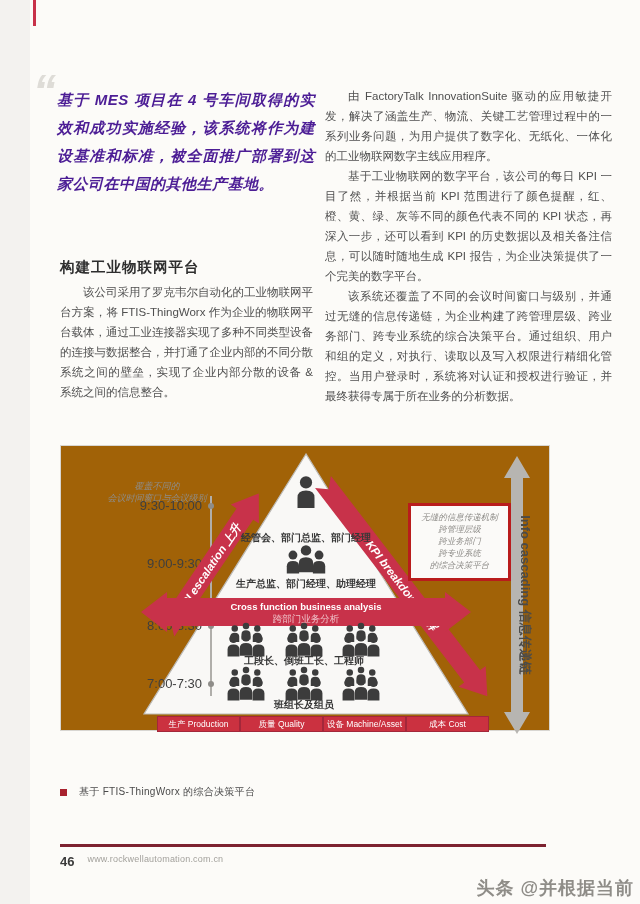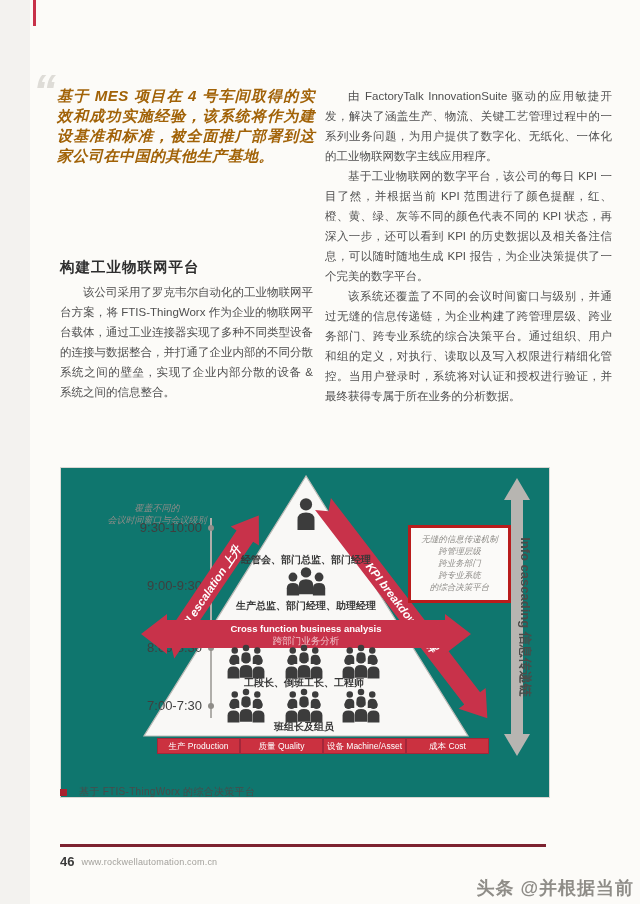--- a/index.html
+++ b/index.html
@@ -10,35 +10,35 @@
     -webkit-font-smoothing:antialiased;
   }
   .abs{position:absolute;}
   
   .margin-strip{left:0;top:0;width:30px;height:904px;background:#f3f2ef;}
   .corner-tick{left:33px;top:0;width:3px;height:26px;background:#c8324a;}
   .quote-deco{left:33px;top:64px;font-size:46px;color:#dedcd7;font-style:italic;font-weight:700;}
   
   .pull-quote{
     left:57px;top:86px;width:258px;
-    color:#a16207;font-size:15px;font-weight:700;font-style:italic;
-    line-height:20px;text-align:justify;letter-spacing:.5px;
+    color:#4c1d95;font-size:15px;font-weight:700;font-style:italic;
+    line-height:28px;text-align:justify;letter-spacing:.5px;
   }
   
   .col-right{left:325px;top:86px;width:287px;}
   .col-left-head{left:60px;top:258px;width:260px;font-size:14.5px;font-weight:700;color:#2e2e2e;letter-spacing:1px;}
   .col-left-body{left:60px;top:282px;width:253px;}
   .bodytext, .bodytext p{
     font-size:11.5px;line-height:20px;color:#4f4f4f;text-align:justify;margin:0;
   }
   .bodytext p{text-indent:2em;}
   
   .figure{
-    left:60px;top:467px;width:490px;height:331px;
-    background:#0f766e;border:1px solid #d8d6d2;box-sizing:border-box;
+    left:60px;top:445px;width:490px;height:286px;
+    background:#a16207;border:1px solid #d8d6d2;box-sizing:border-box;
   }
   .figure svg{position:absolute;left:0;top:0;}
   .info-box{
     left:347px;top:57px;width:93px;height:62px;
     background:#fbfaf8;border:3px solid #b91c1c;
     padding:5px 2px;text-align:center;
     font-size:8.5px;line-height:12px;color:#8f8d89;font-style:italic;
   }
   .kpi-rows{left:56px;top:270px;width:372px;}
   .kpi-row{display:flex;margin-bottom:5px;padding-left:40px;}
@@ -46,21 +46,21 @@
     flex:1;height:16px;line-height:15px;box-sizing:border-box;
     background:#cb3140;border:1px solid #a3273a;
     color:#fff;font-size:8.5px;text-align:center;white-space:nowrap;overflow:hidden;
   }
   
   .caption{left:60px;top:785px;display:flex;align-items:center;gap:12px;}
   .caption-sq{width:7px;height:7px;background:#a8222e;}
   .caption-text{font-size:10px;color:#4a4a4a;letter-spacing:.3px;}
   
   .footer-rule{left:60px;top:844px;width:486px;height:2.5px;background:#7d2230;}
-  .footer{left:60px;top:854px;display:flex;align-items:center;gap:7px;}
+  .footer{left:60px;top:854px;display:flex;align-items:flex-start;gap:13px;}
   .page-num{font-size:13px;font-weight:700;color:#3a3a3a;}
   .site-url{font-size:9px;color:#a3a19c;letter-spacing:.2px;}
   .watermark{right:6px;top:876px;font-size:18px;color:#8f8d88;letter-spacing:1px;font-weight:600;}
   
   text{font-family:"Liberation Sans","DejaVu Sans",sans-serif;}
   .t-time{font-size:13px;fill:#3f3f3f;}
   .t-axis{font-size:9px;fill:#8e8c88;font-style:italic;}
   .t-tier{font-size:10px;font-weight:600;fill:#383838;}
   .t-arrow{font-size:11.5px;font-weight:700;font-style:italic;fill:#ffffff;}
   .t-cross-en{font-size:9.5px;font-weight:700;fill:#ffffff;}

